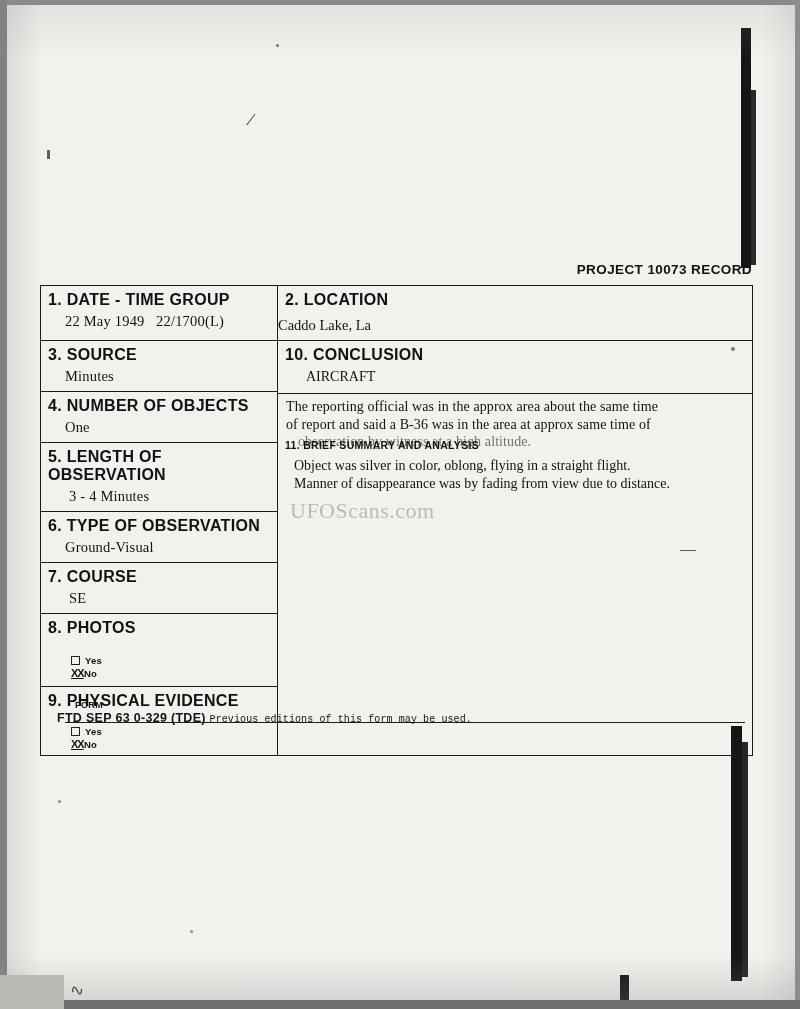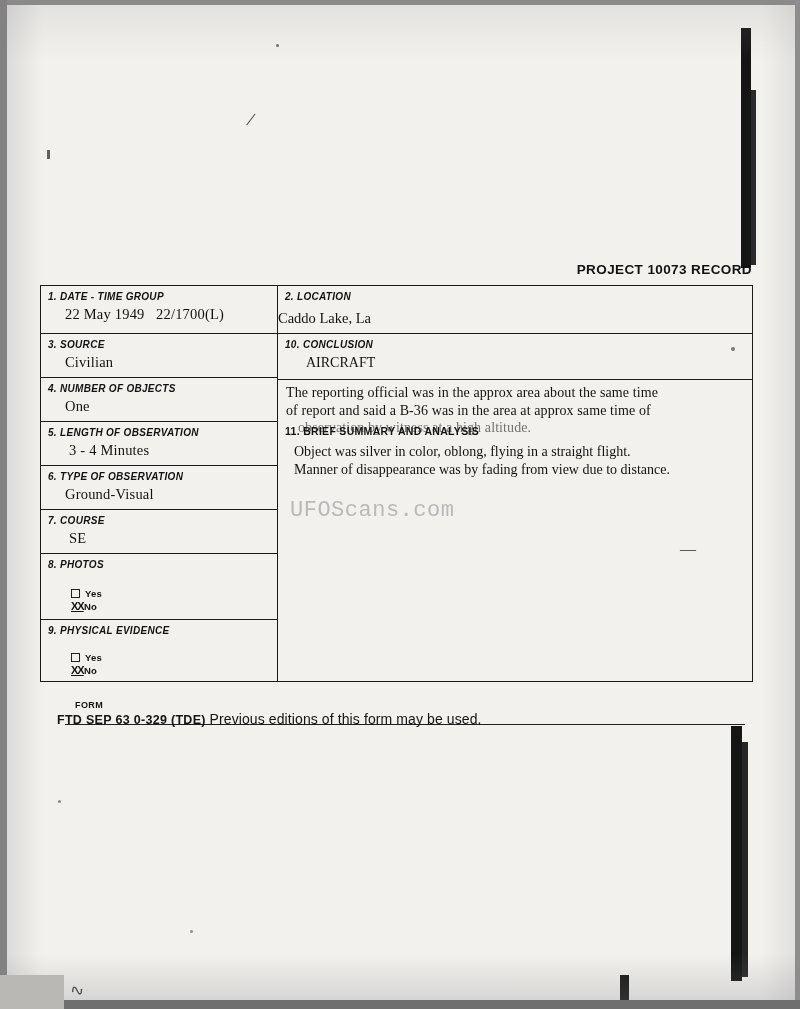--- a/index.html
+++ b/index.html
@@ -85,27 +85,26 @@
     border-collapse: collapse;
     width: 712px;
     table-layout: fixed;
   }
   table.form td {
     border: 1.6px solid #1a1a1a;
     vertical-align: top;
     padding: 0;
   }
   .lbl {
-    font-size: 10px;
+    font-size: 16px;
     font-weight: bold;
     letter-spacing: 0.3px;
     padding: 5px 0 0 7px;
     text-transform: uppercase;
     font-family: "Liberation Sans", sans-serif;
-    font-style: italic;
   }
   .val {
     font-family: "Liberation Serif", serif;
     font-size: 14.5px;
     padding: 4px 0 6px 24px;
     letter-spacing: 0.2px;
     white-space: pre;
   }
   .val-center {
     font-family: "Liberation Serif", serif;
@@ -201,39 +200,40 @@
     margin-left: 18px;
   }
   #footer .ftd-line {
     font-size: 12.5px;
     font-weight: bold;
     letter-spacing: .3px;
     margin-top: 1px;
     font-family: "Liberation Sans", sans-serif;
   }
   #footer .ftd-note {
-    font-size: 14px;
+    font-size: 10px;
     font-weight: normal;
     font-style: normal;
     letter-spacing: .1px;
+    font-family: Liberation Mono, monospace;
   }
   #footer .underline-long {
     display: block;
     border-bottom: 1.3px solid #1e1e1e;
     width: 680px;
     margin-top: -3px;
     margin-left: 8px;
   }
 
   
   #watermark {
     position: absolute;
     left: 290px;
     top: 498px;
-    font-family: Liberation Mono, monospace;
+    font-family: Liberation Serif, serif;
     font-size: 22px;
     color: #b9b9b9;
     letter-spacing: .5px;
     z-index: 7;
     pointer-events: none;
   }
 
   
   .mark {
     position: absolute;
@@ -294,21 +294,21 @@
           <div class="val-center">Caddo Lake, La</div>
         </td>
       </tr>
 
       <tr>
         <td class="left-col">
           <div class="lbl">
             <span>3.</span>
             <span>SOURCE</span>
           </div>
-          <div class="val">Civilian</div>
+          <div class="val">Minutes</div>
         </td>
         <td class="right-col" rowspan="8">
           <div class="rblock">
             <div class="lbl concl-label">
               <span>10.</span>
               <span>CONCLUSION</span>
             </div>
             <div class="concl-val">AIRCRAFT</div>
           </div>
 

